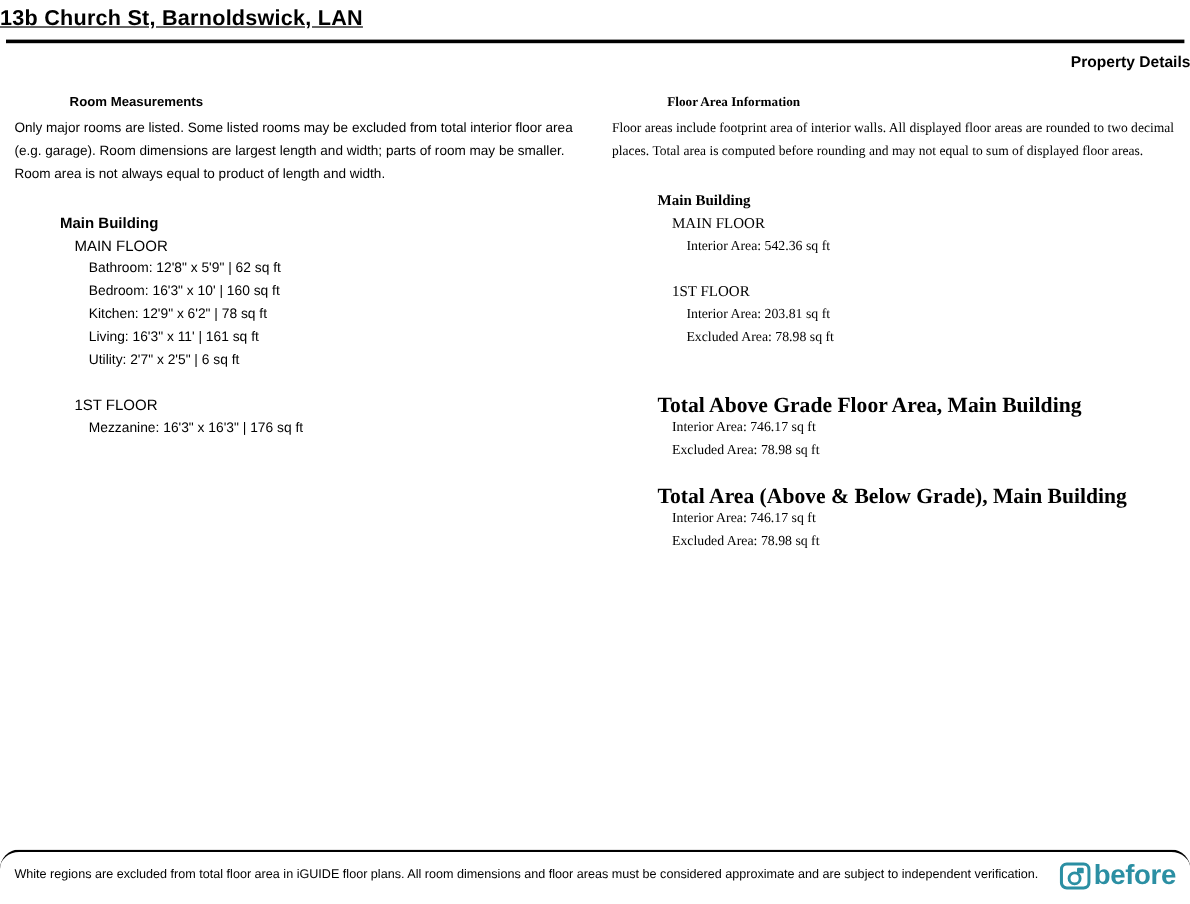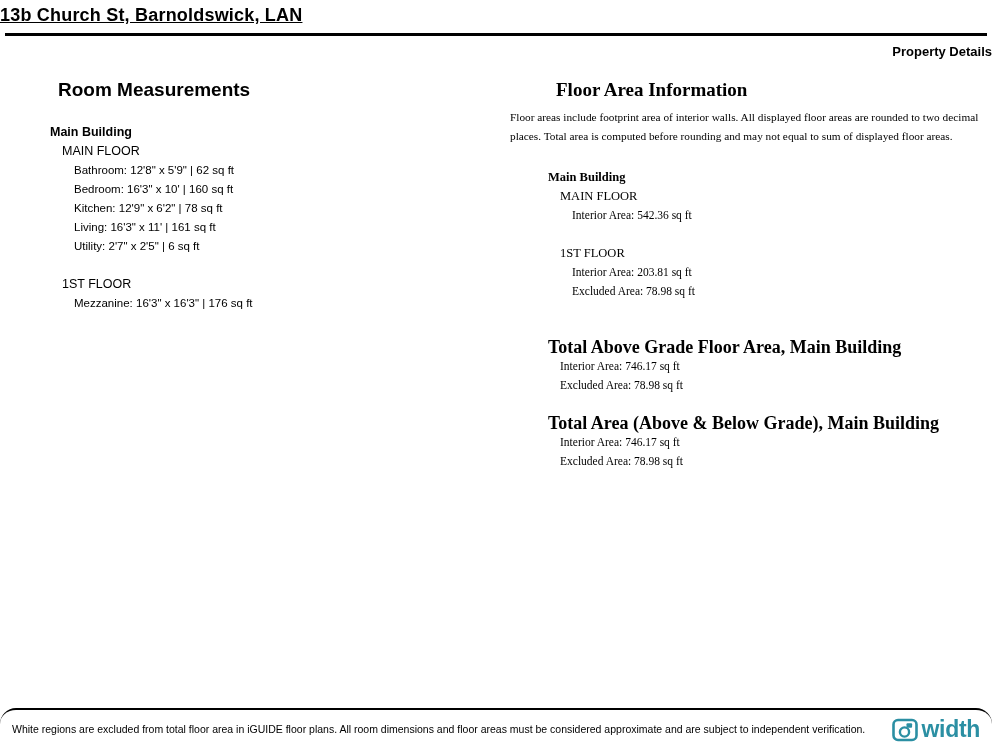--- a/index.html
+++ b/index.html
@@ -36,21 +36,21 @@
   .columns {
     display: flex;
     margin-top: 20px;
     padding: 0 12px;
   }
   .col { width: 498px; }
   .col-left  { width: 498px; }
   .col-right { width: 470px; font-family: Liberation Serif, serif; }
 
   .section-heading {
-    font-size: 19px;
+    font-size: 11px;
     font-weight: bold;
     padding-left: 46px;
   }
   .section-desc {
     font-size: 11.3px;
     line-height: 19px;
     margin-top: 7px;
     max-width: 478px;
   }
 
@@ -120,20 +120,21 @@
 <body>
 
 <h1 class="page-title">13b Church St, Barnoldswick, LAN</h1>
 <hr class="title-rule">
 <div class="page-subtitle">Property Details</div>
 
 <div class="columns">
 
   <section class="col col-left">
     <h2 class="section-heading">Room Measurements</h2>
+    <p class="section-desc">Only major rooms are listed. Some listed rooms may be excluded from total interior floor area (e.g. garage). Room dimensions are largest length and width; parts of room may be smaller. Room area is not always equal to product of length and width.</p>
 
     <div class="building">
       <div class="building-name">Main Building</div>
 
       <div class="floor">
         <div class="floor-name">MAIN FLOOR</div>
         <div class="room-item">Bathroom: 12'8" x 5'9" | 62 sq ft</div>
         <div class="room-item">Bedroom: 16'3" x 10' | 160 sq ft</div>
         <div class="room-item">Kitchen: 12'9" x 6'2" | 78 sq ft</div>
         <div class="room-item">Living: 16'3" x 11' | 161 sq ft</div>
@@ -185,15 +186,15 @@
 <footer class="footer">
   <div class="footer-disclaimer">White regions are excluded from total floor area in iGUIDE floor plans. All room dimensions and floor areas must be considered approximate and are subject to independent verification.</div>
   <div class="logo">
     <span>
       <svg width="26" height="24" viewBox="0 0 26 24">
         <rect x="1.5" y="2" width="23" height="20" rx="4.5" fill="none" stroke="#2B8FA3" stroke-width="2.6"></rect>
         <rect x="14.5" y="5.2" width="5.6" height="4.6" rx="1" fill="#2B8FA3"></rect>
         <circle cx="12.5" cy="14" r="4.6" fill="none" stroke="#2B8FA3" stroke-width="2.4"></circle>
       </svg>
     </span>
-    <span class="logo-text" style="color: rgb(43, 143, 163);">width</span>
+    <span class="logo-text" style="color: rgb(43, 143, 163);">before</span>
   </div>
 </footer>
 
 </body></html>

